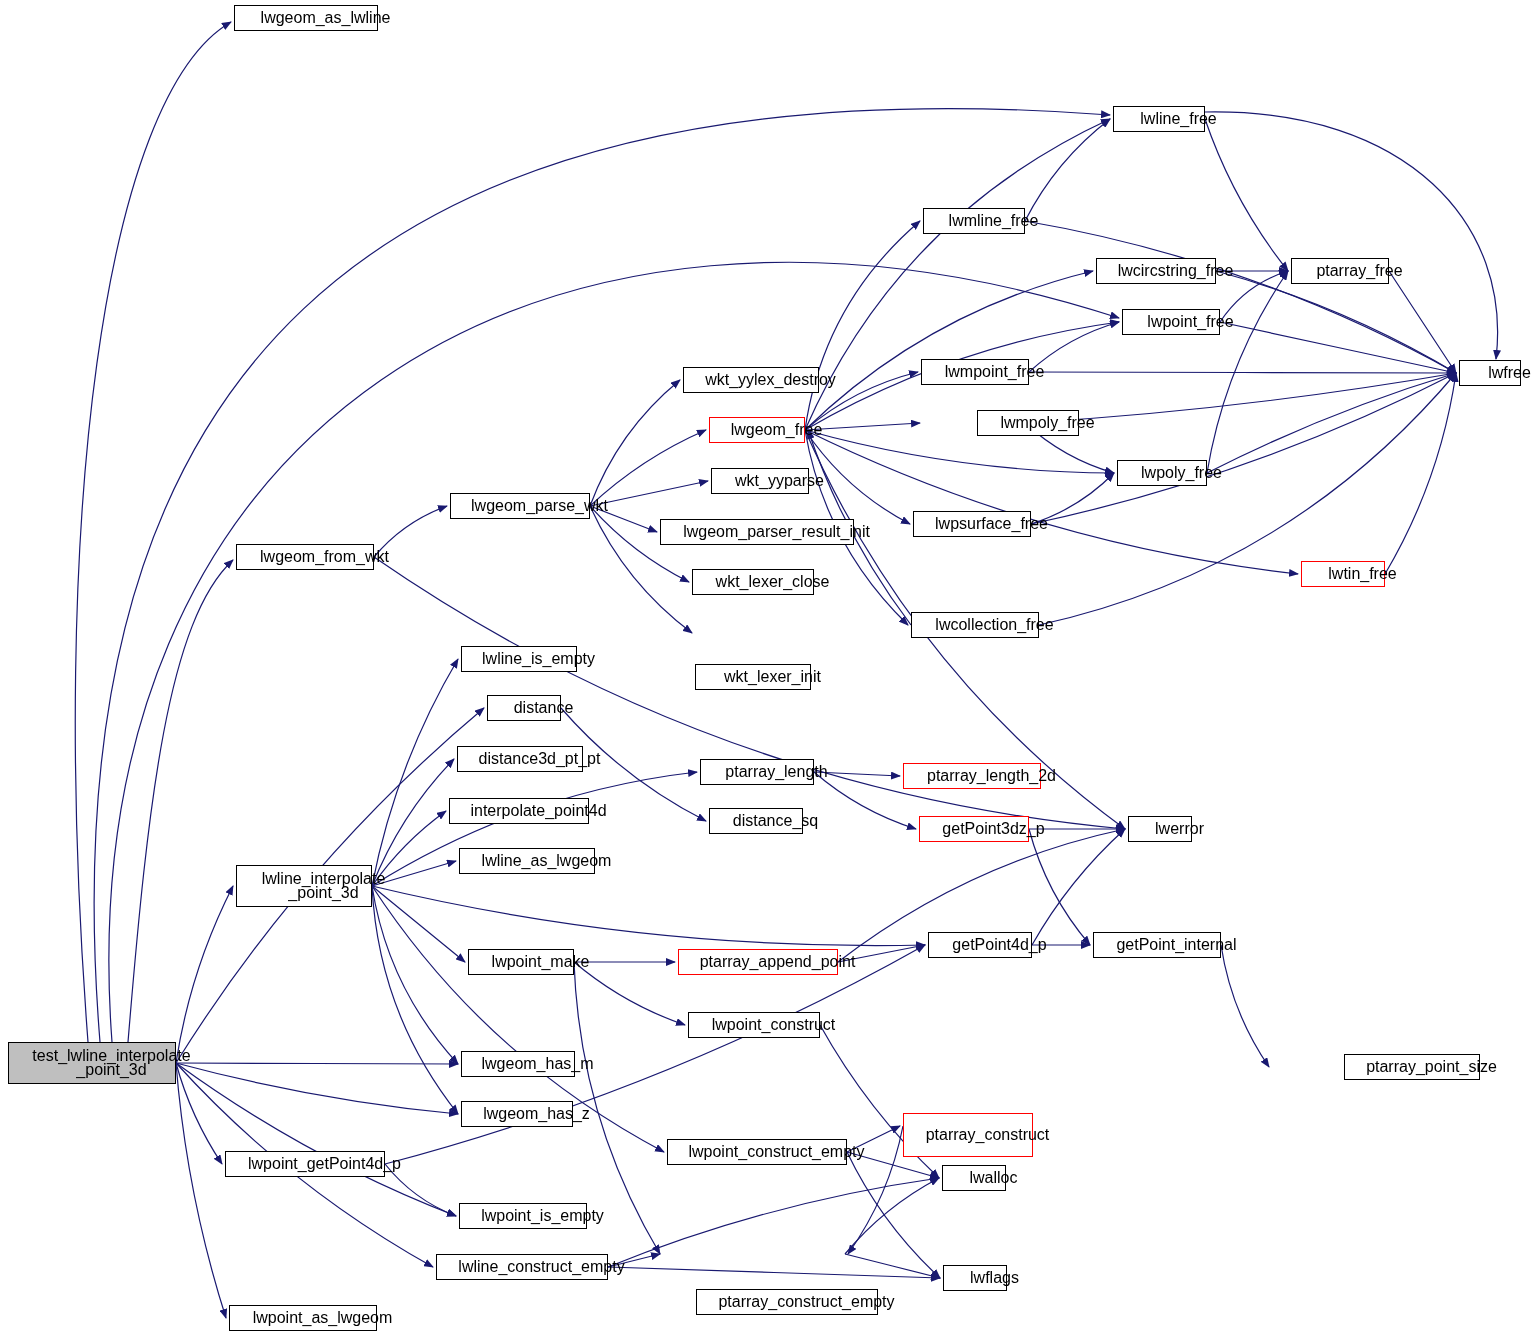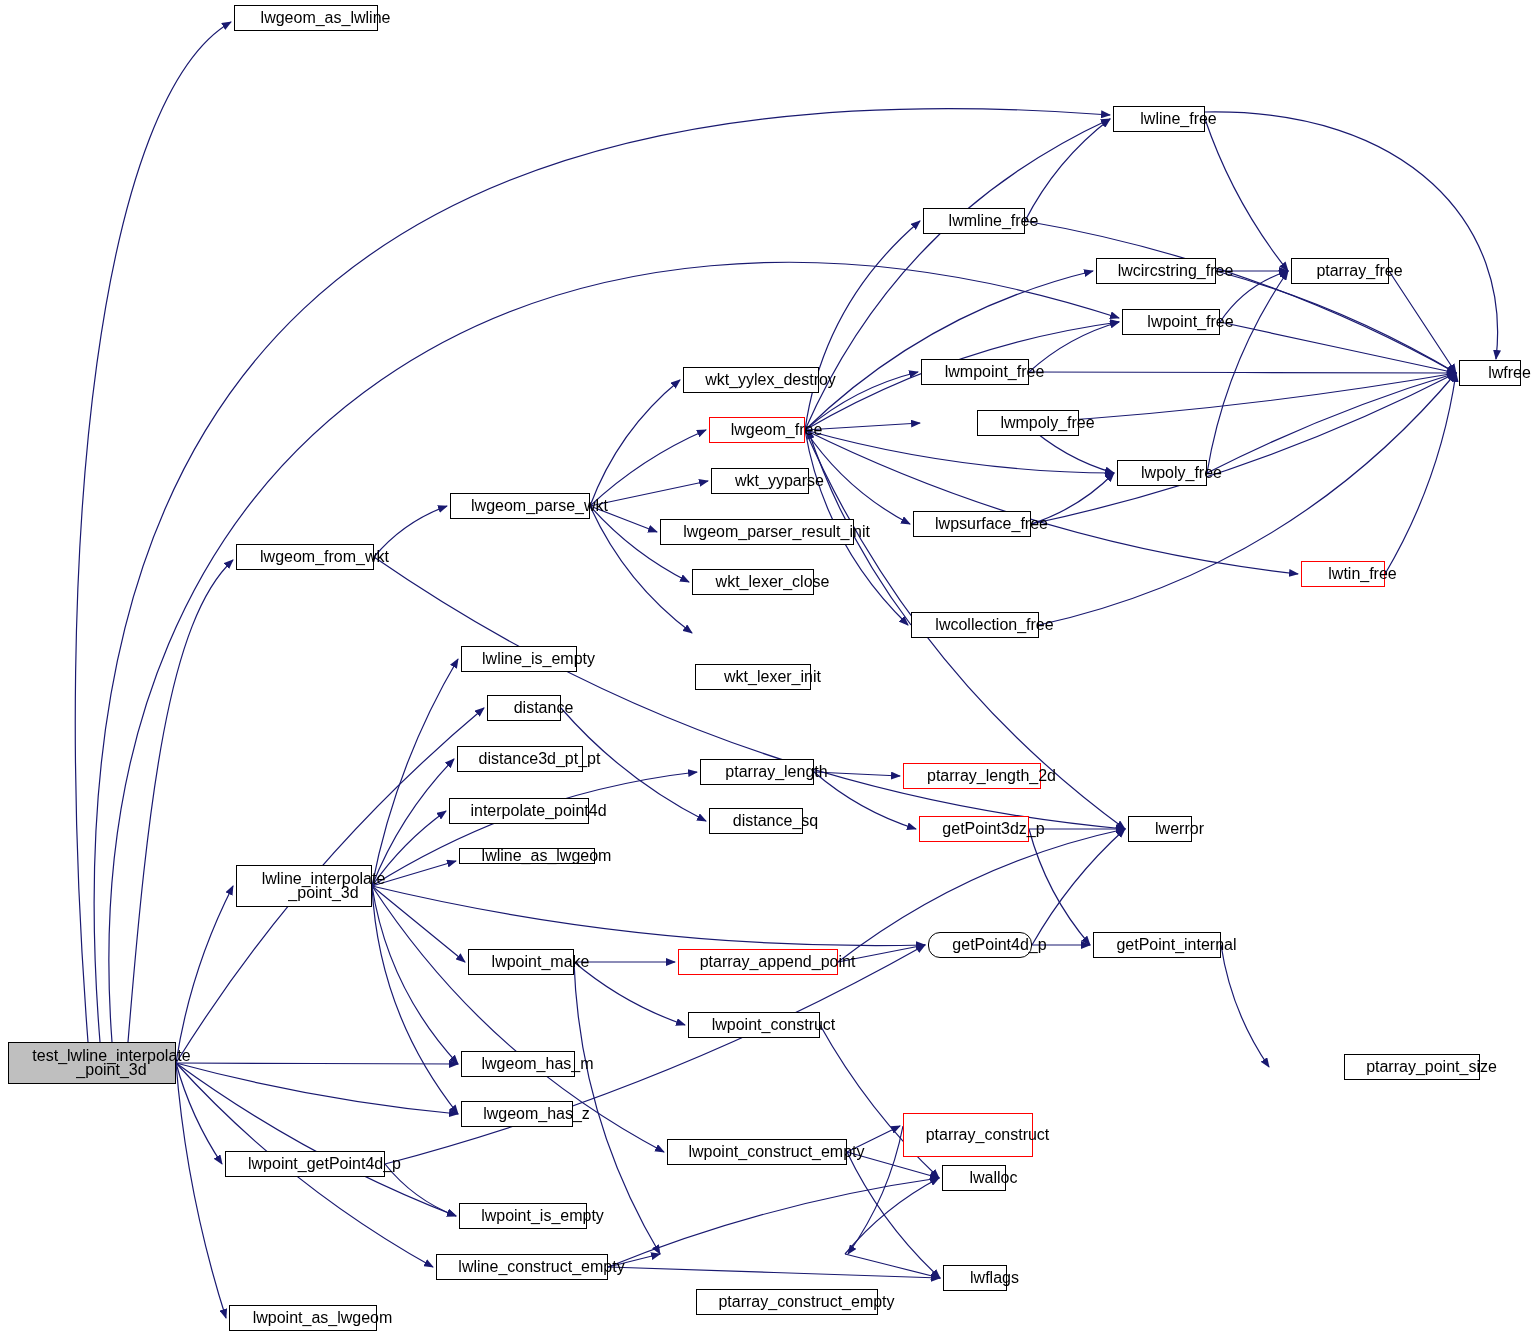--- a/index.html
+++ b/index.html
@@ -153,24 +153,24 @@
     <div class="node" style="left: 911px; top: 612px; width: 128px; height: 26px;">lwcollection_free</div>
     <div class="node" style="left: 461px; top: 646px; width: 116px; height: 26px;">lwline_is_empty</div>
     <div class="node" style="left: 487px; top: 695px; width: 74px; height: 26px;">distance</div>
     <div class="node" style="left: 700px; top: 759px; width: 114px; height: 26px;">ptarray_length</div>
     <div class="node truncated" style="left: 903px; top: 763px; width: 138px; height: 26px;">ptarray_length_2d</div>
     <div class="node" style="left: 457px; top: 746px; width: 126px; height: 26px;">distance3d_pt_pt</div>
     <div class="node" style="left: 449px; top: 798px; width: 140px; height: 26px;">interpolate_point4d</div>
     <div class="node" style="left: 709px; top: 808px; width: 94px; height: 26px;">distance_sq</div>
     <div class="node truncated" style="left: 919px; top: 816px; width: 110px; height: 26px;">getPoint3dz_p</div>
     <div class="node" style="left: 1128px; top: 816px; width: 64px; height: 26px;">lwerror</div>
-    <div class="node" style="left: 459px; top: 848px; width: 136px; height: 16px;">lwline_as_lwgeom</div>
+    <div class="node" style="left: 459px; top: 848px; width: 136px; height: 26px;">lwline_as_lwgeom</div>
     <div class="node" style="left: 236px; top: 865px; width: 136px; height: 42px;">lwline_interpolate
 _point_3d</div>
-    <div class="node" style="left: 928px; top: 932px; width: 104px; height: 26px; border-radius: 12px;">getPoint4d_p</div>
+    <div class="node" style="left: 928px; top: 932px; width: 104px; height: 26px;">getPoint4d_p</div>
     <div class="node" style="left: 1093px; top: 932px; width: 128px; height: 26px;">getPoint_internal</div>
     <div class="node" style="left: 468px; top: 949px; width: 106px; height: 26px;">lwpoint_make</div>
     <div class="node truncated" style="left: 678px; top: 949px; width: 160px; height: 26px;">ptarray_append_point</div>
     <div class="node" style="left: 688px; top: 1012px; width: 132px; height: 26px;">lwpoint_construct</div>
     <div class="node main" style="left: 8px; top: 1042px; width: 168px; height: 42px;">test_lwline_interpolate
 _point_3d</div>
     <div class="node" style="left: 461px; top: 1051px; width: 114px; height: 26px;">lwgeom_has_m</div>
     <div class="node" style="left: 1344px; top: 1054px; width: 136px; height: 26px;">ptarray_point_size</div>
     <div class="node" style="left: 461px; top: 1101px; width: 112px; height: 26px;">lwgeom_has_z</div>
     <div class="node truncated" style="left: 903px; top: 1113px; width: 130px; height: 44px;">ptarray_construct</div>

